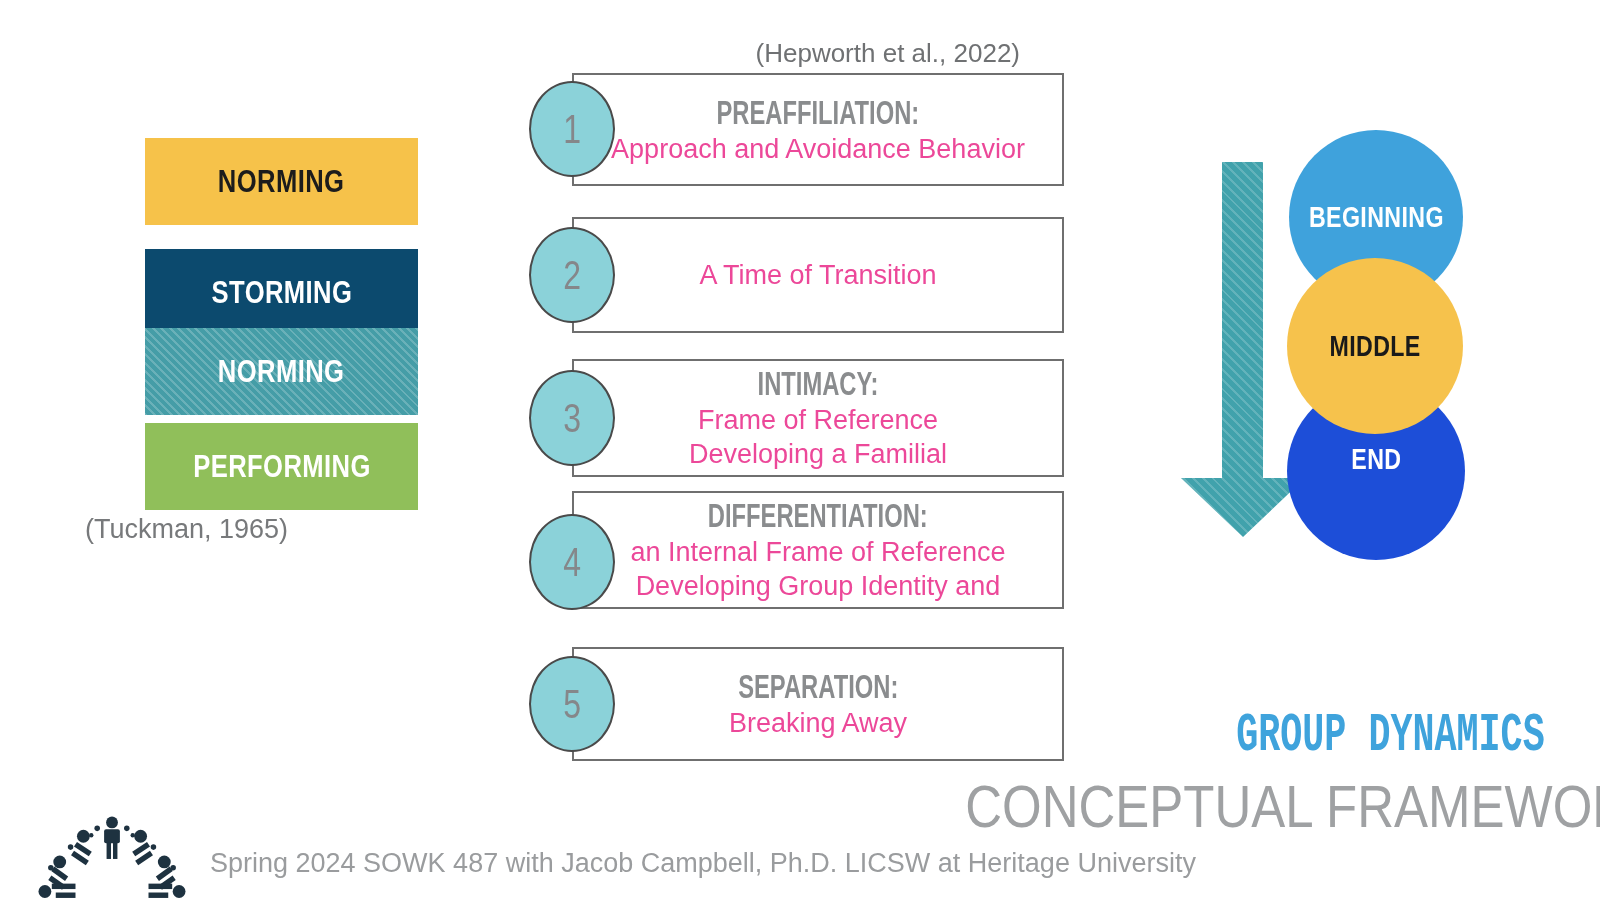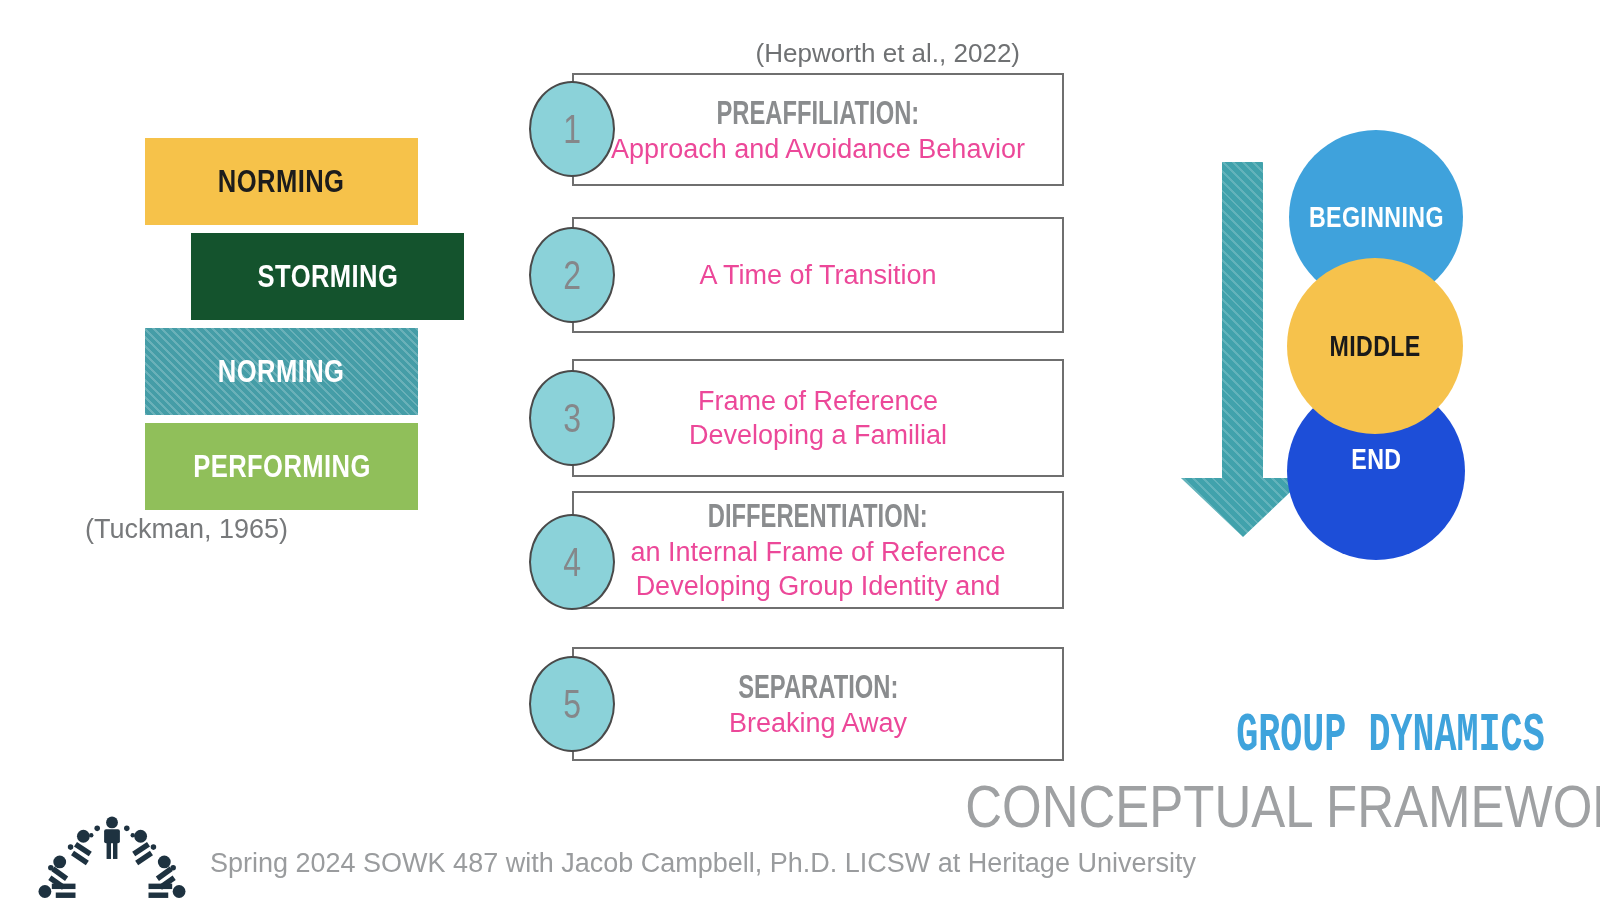--- a/index.html
+++ b/index.html
@@ -67,21 +67,21 @@
 </style>
 </head>
 <body>
 
 <div class="slide">
 
   <div>
     <div class="bar" style="top: 138px; background-color: rgb(246, 194, 74);">
       <span class="bar-label cond80" style="color: rgb(28, 28, 28);">NORMING</span>
     </div>
-    <div class="bar" style="top: 233px; background-color: #14532d; margin-left: 46px;">
+    <div class="bar" style="top: 249px; background-color: #0c4a6e;">
       <span class="bar-label cond80" style="color: rgb(255, 255, 255);">STORMING</span>
     </div>
     <div class="bar striped" style="top: 328px; background-color: rgb(69, 157, 167);">
       <span class="bar-label cond80" style="color: rgb(255, 255, 255);">NORMING</span>
     </div>
     <div class="bar" style="top: 423px; background-color: rgb(144, 191, 90);">
       <span class="bar-label cond80" style="color: rgb(255, 255, 255);">PERFORMING</span>
     </div>
     <div class="tuckman-caption">(Tuckman, 1965)</div>
   </div>
@@ -100,20 +100,21 @@
 
     <div class="stage-box" style="top:217px;height:116px">
       <div class="stage-sub">A Time of Transition</div>
 
     </div>
     <div class="stage-num" style="top:227px">
       <span class="cond80">2</span>
     </div>
 
     <div class="stage-box" style="top:359px;height:118px">
+      <div class="stage-title"><span class="cond">INTIMACY:</span></div>
       <div class="stage-sub">Frame of Reference</div>
       <div class="stage-sub">Developing a Familial</div>
     </div>
     <div class="stage-num" style="top:370px">
       <span class="cond80">3</span>
     </div>
 
     <div class="stage-box" style="top:491px;height:118px">
       <div class="stage-title"><span class="cond">DIFFERENTIATION:</span></div>
       <div class="stage-sub">an Internal Frame of Reference</div>

